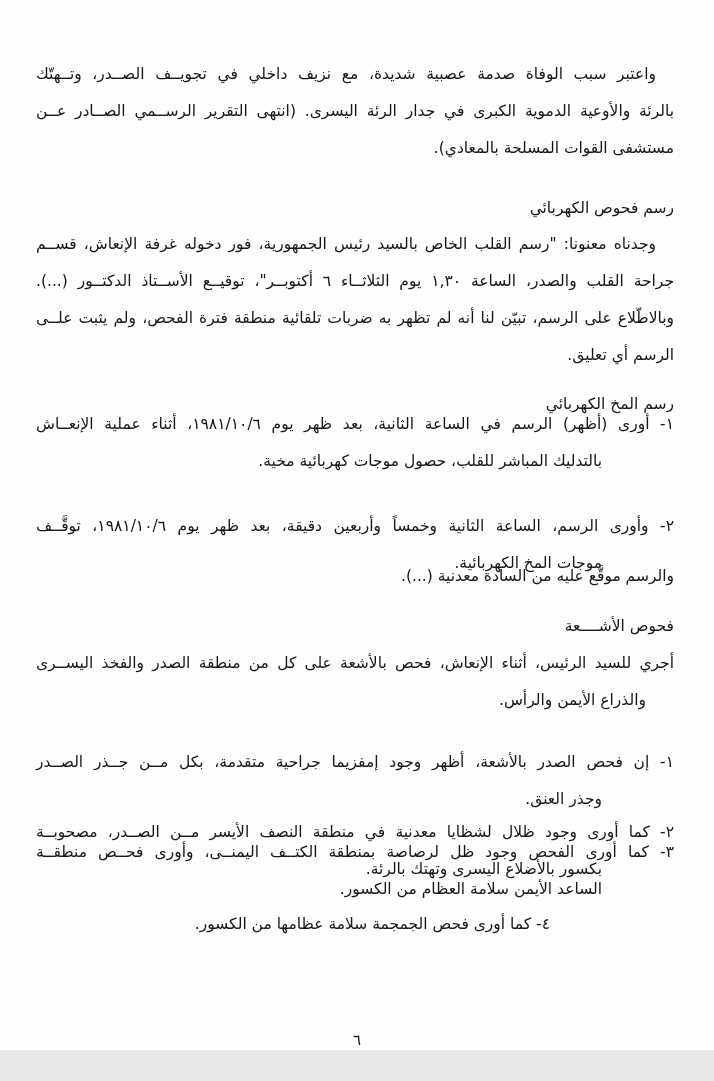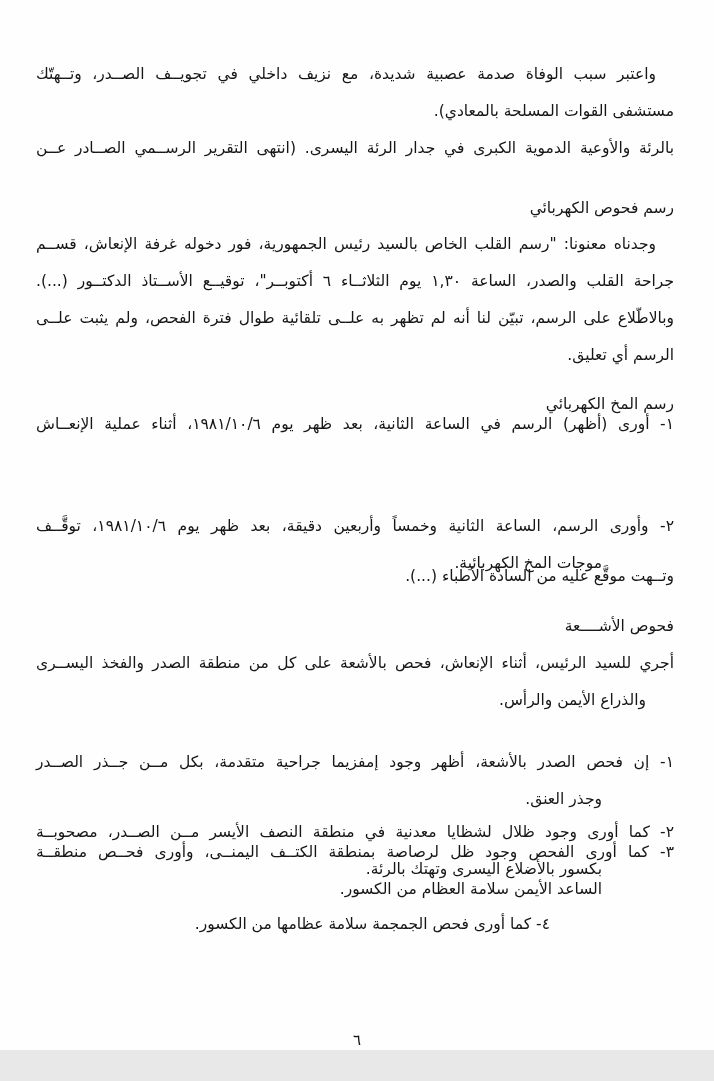--- a/index.html
+++ b/index.html
@@ -39,50 +39,51 @@
     font-size: 15px; line-height: 24px;
   }
 </style>
 </head>
 <body>
 
 <div class="page">
 
   <div class="block" style="top:56px">
     <span class="line full ind">واعتبر سبب الوفاة صدمة عصبية شديدة، مع نزيف داخلي في تجويــف الصــدر، وتــهتّك</span>
+    <span class="line full">بالرئة والأوعية الدموية الكبرى في جدار الرئة اليسرى. (انتهى التقرير الرســمي الصــادر عــن</span>
     <span class="line">مستشفى القوات المسلحة بالمعادي).</span>
-    <span class="line full">بالرئة والأوعية الدموية الكبرى في جدار الرئة اليسرى. (انتهى التقرير الرســمي الصــادر عــن</span>
   </div>
 
   <div class="block heading" style="top:190px">
     <span class="line">رسم فحوص الكهربائي</span>
   </div>
 
   <div class="block" style="top:226px">
     <span class="line full ind">وجدناه معنونا: "رسم القلب الخاص بالسيد رئيس الجمهورية، فور دخوله غرفة الإنعاش، قســم</span>
     <span class="line full">جراحة القلب والصدر، الساعة ١,٣٠ يوم الثلاثــاء ٦ أكتوبــر"، توقيــع الأســتاذ الدكتــور (...).</span>
-    <span class="line full">وبالاطّلاع على الرسم، تبيّن لنا أنه لم تظهر به علــى تلقائية طوال فترة الفحص، ولم يثبت علــى</span>
+    <span class="line full">وبالاطّلاع على الرسم، تبيّن لنا أنه لم تظهر به ضربات تلقائية منطقة فترة الفحص، ولم يثبت علــى</span>
     <span class="line">الرسم أي تعليق.</span>
   </div>
 
   <div class="block heading" style="top:386px">
     <span class="line">رسم المخ الكهربائي</span>
   </div>
 
   <div class="block" style="top:406px">
     <span class="line full">١-  أورى (أظهر) الرسم في الساعة الثانية، بعد ظهر يوم ١٩٨١/١٠/٦، أثناء عملية الإنعــاش</span>
+    <span class="line cont">بالتدليك المباشر للقلب، حصول موجات كهربائية مخية.</span>
   </div>
 
   <div class="block" style="top:508px">
     <span class="line full">٢- وأورى الرسم، الساعة الثانية وخمساً وأربعين دقيقة، بعد ظهر يوم ١٩٨١/١٠/٦، توقَّــف</span>
     <span class="line cont">موجات المخ الكهربائية.</span>
   </div>
 
   <div class="block" style="top:558px">
-    <span class="line">وتــهت موقَّع عليه من السادة الأطباء (...).</span>
+    <span class="line">والرسم موقَّع عليه من السادة معدنية (...).</span>
   </div>
 
   <div class="block heading" style="top:608px">
     <span class="line">فحوص الأشــــعة</span>
   </div>
 
   <div class="block" style="top:645px">
     <span class="line full">أجري للسيد الرئيس، أثناء الإنعاش، فحص بالأشعة على كل من منطقة الصدر والفخذ اليســرى</span>
     <span class="line pr28">والذراع الأيمن والرأس.</span>
   </div>

